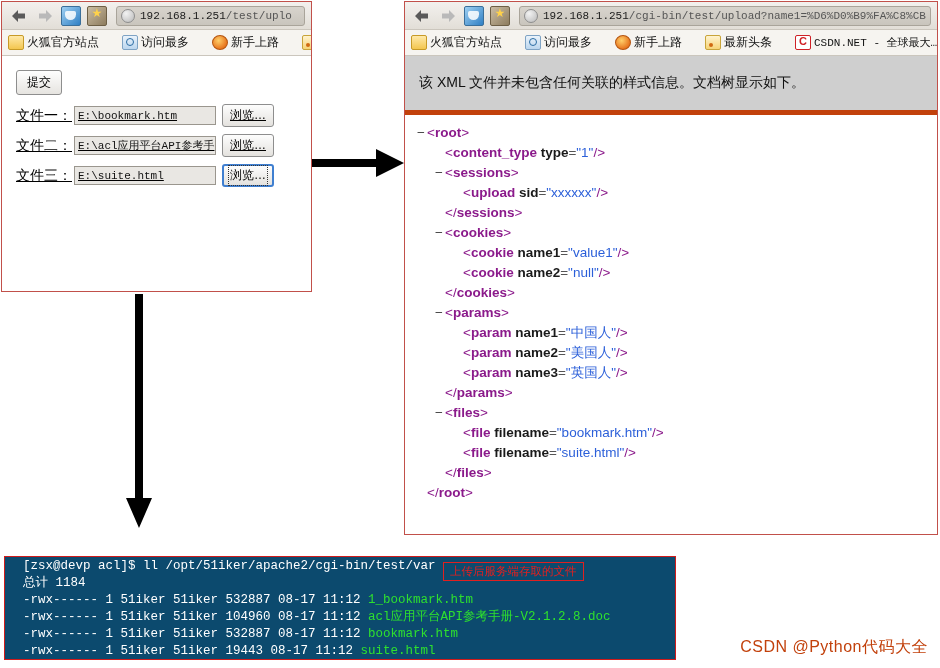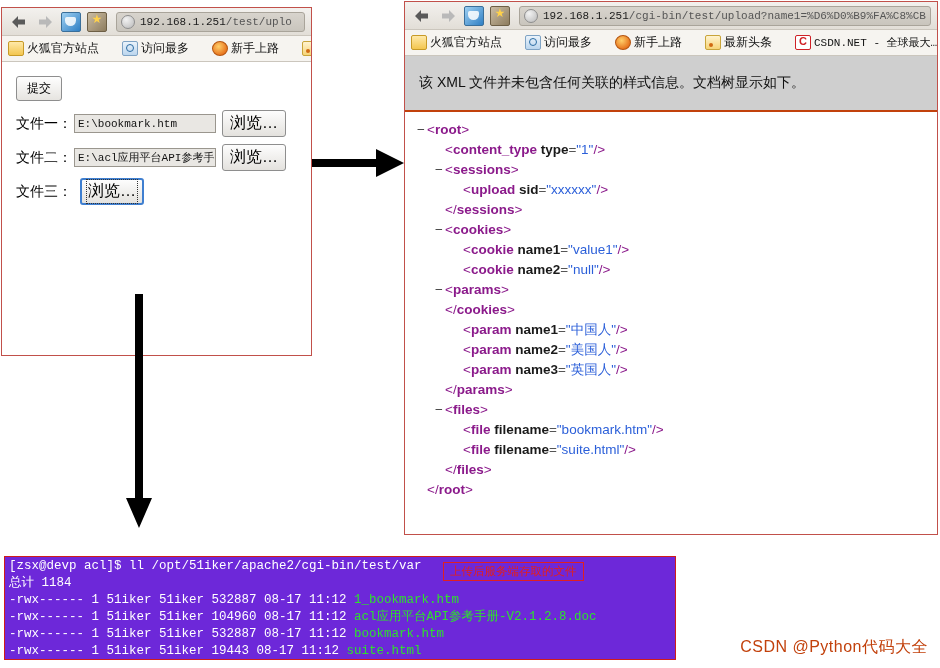--- a/index.html
+++ b/index.html
@@ -61,66 +61,66 @@
   .bmi-folder{background:linear-gradient(to bottom,#ffe9a8,#f3c64f);border:1px solid #c79a27;}
   .bmi-search{background:linear-gradient(to bottom,#eaf3fb,#bcd6ee);border:1px solid #7fa3c4;}
   .bmi-search:after{content:"";position:absolute;left:3px;top:2px;width:6px;height:6px;border:1.5px solid #2b6ca3;border-radius:50%;}
   .bmi-fox{background:radial-gradient(circle at 40% 35%,#ffcf6a,#e8761f 70%);border-radius:50%;border:1px solid #b4540f;}
   .bmi-rss{background:linear-gradient(to bottom,#fff3cf,#f6d477);border:1px solid #c8a43a;}
   .bmi-rss:after{content:"";position:absolute;left:3px;bottom:2px;width:4px;height:4px;background:#d06a12;border-radius:50%;}
   .bmi-csdn{background:#ffffff;border:1px solid #cf2026;color:#cf2026;font-weight:bold;font-size:11px;
     line-height:11px;text-align:center;}
   .bmi-dash{border:1px dashed #9a9a9a;background:#fbfbfb;}
   
-  #left-browser{left:1px;top:1px;width:311px;height:349px;margin-top:6px;}
+  #left-browser{left:1px;top:1px;width:311px;height:291px;}
   .form-area{padding:14px 10px 0 14px;background:#fff;height:100%;box-sizing:border-box;}
   .submit-btn{
     font-family:"Liberation Sans","DejaVu Sans",sans-serif;font-size:12px;color:#000;
     background:linear-gradient(to bottom,#fefefe,#e6e4e0);
     border:1px solid #8e8e8e;border-radius:3px;padding:3px 10px;margin-bottom:9px;display:inline-block;
   }
-  .file-row{display:flex;align-items:center;margin-bottom:7px;}
+  .file-row{display:flex;align-items:center;margin-bottom:7px;text-decoration:underline;}
   .file-label{font-size:14px;color:#000;white-space:nowrap;margin-right:2px;}
   .file-input{
     width:142px;height:19px;background:#e9e7e3;border:1px solid #9a968e;
     font-family:"Liberation Mono","DejaVu Sans Mono",monospace;font-size:11px;color:#111;
     padding:0 3px;box-sizing:border-box;display:flex;align-items:center;overflow:hidden;white-space:nowrap;
   }
   .browse-btn{
-    margin-left:6px;font-size:16px;color:#000;white-space:nowrap;
+    margin-left:6px;font-size:12px;color:#000;white-space:nowrap;
     background:linear-gradient(to bottom,#fdfdfd,#e4e2de);
     border:1px solid #8e8e8e;border-radius:3px;padding:2px 7px;box-sizing:border-box;
   }
   .browse-btn.focused{border:2px solid #3f7fd0;padding:1px 6px;}
   .browse-btn.focused span{outline:1px dotted #333;outline-offset:1px;display:inline-block;}
   
   #right-browser{left:404px;top:1px;width:534px;height:534px;}
   .xml-notice{
-    background:#cfcfcf;border-bottom:2px solid #c2410c;
+    background:#cfcfcf;border-bottom:5px solid #c2410c;
     padding:18px 14px;font-size:14px;color:#111;box-sizing:border-box;
   }
   .xml-tree{
     padding:8px 10px 6px 6px;font-size:13.5px;line-height:20px;color:#111;
     font-family:"Liberation Sans","DejaVu Sans",sans-serif;
   }
   .xl{white-space:nowrap;display:block;}
   .twisty{color:#444;display:inline-block;width:10px;}
   .tag{color:#8b1a8b;font-weight:bold;}
   .punct{color:#8b1a8b;}
   .attr{color:#1a1a1a;font-weight:bold;}
   .eq{color:#555;}
   .val{color:#2b5fd9;}
   
   .arrow-wrap{position:absolute;}
   
   #terminal{
     position:absolute;left:4px;top:556px;width:672px;height:104px;
-    background:#6d28d9;border:1px solid #d01b1b;box-sizing:border-box;
+    background:#0c4a6e;border:1px solid #d01b1b;box-sizing:border-box;
     font-family:"Liberation Mono","DejaVu Sans Mono",monospace;
-    font-size:12.5px;line-height:17px;color:#ffffff;padding:1px 0 0 4px;overflow:hidden;
+    font-size:12.5px;line-height:17px;color:#ffffff;padding:1px 0 0 18px;overflow:hidden;
   }
   .tline{white-space:nowrap;display:block;}
   .tfile{color:#2ee02e;}
   .annot{
     position:absolute;left:443px;top:562px;
     border:1px solid #e02020;color:#e02020;font-size:11.5px;
     padding:1px 6px;background:transparent;white-space:nowrap;
   }
   .watermark{
     position:absolute;right:12px;bottom:10px;color:#c2410c;font-size:16px;
@@ -183,20 +183,21 @@
     </div>
 
     <div class="file-row">
       <span class="file-label">文件二：</span>
       <div class="file-input">E:\acl应用平台API参考手</div>
       <div class="browse-btn"><span>浏览…</span></div>
     </div>
 
     <div class="file-row">
       <span class="file-label">文件三：</span>
+      <div class="file-input">E:\suite.html</div>
       <div class="browse-btn focused"><span>浏览…</span></div>
     </div>
   </div>
 </div>
 
 <div class="browser" id="right-browser">
   <div class="navbar">
     <div class="navbtn">
       <svg class="arrow-svg" width="16" height="14" viewBox="0 0 16 14">
         <path d="M7 1 L1 7 L7 13 L7 9.5 L14 9.5 L14 4.5 L7 4.5 Z" fill="#5a5a5a"></path>
@@ -250,22 +251,22 @@
 
   <div class="xml-tree" id="xml-tree">
       <span class="xl" style="padding-left: 6px;"><span class="twisty">−</span><span class="punct">&lt;</span><span class="tag">root</span><span class="punct">&gt;</span></span>
       <span class="xl" style="padding-left: 24px;"><span class="twisty"></span><span class="punct">&lt;</span><span class="tag">content_type </span><span class="attr">type</span><span class="eq">=</span><span class="val">"1"</span><span class="punct">/&gt;</span></span>
       <span class="xl" style="padding-left: 24px;"><span class="twisty">−</span><span class="punct">&lt;</span><span class="tag">sessions</span><span class="punct">&gt;</span></span>
       <span class="xl" style="padding-left: 42px;"><span class="twisty"></span><span class="punct">&lt;</span><span class="tag">upload </span><span class="attr">sid</span><span class="eq">=</span><span class="val">"xxxxxx"</span><span class="punct">/&gt;</span></span>
       <span class="xl" style="padding-left: 24px;"><span class="twisty"></span><span class="punct">&lt;/</span><span class="tag">sessions</span><span class="punct">&gt;</span></span>
       <span class="xl" style="padding-left: 24px;"><span class="twisty">−</span><span class="punct">&lt;</span><span class="tag">cookies</span><span class="punct">&gt;</span></span>
       <span class="xl" style="padding-left: 42px;"><span class="twisty"></span><span class="punct">&lt;</span><span class="tag">cookie </span><span class="attr">name1</span><span class="eq">=</span><span class="val">"value1"</span><span class="punct">/&gt;</span></span>
       <span class="xl" style="padding-left: 42px;"><span class="twisty"></span><span class="punct">&lt;</span><span class="tag">cookie </span><span class="attr">name2</span><span class="eq">=</span><span class="val">"null"</span><span class="punct">/&gt;</span></span>
+      <span class="xl" style="padding-left: 24px;"><span class="twisty"></span><span class="punct">&lt;/</span><span class="tag">cookies</span><span class="punct">&gt;</span></span>
       <span class="xl" style="padding-left: 24px;"><span class="twisty">−</span><span class="punct">&lt;</span><span class="tag">params</span><span class="punct">&gt;</span></span>
-      <span class="xl" style="padding-left: 24px;"><span class="twisty"></span><span class="punct">&lt;/</span><span class="tag">cookies</span><span class="punct">&gt;</span></span>
       <span class="xl" style="padding-left: 42px;"><span class="twisty"></span><span class="punct">&lt;</span><span class="tag">param </span><span class="attr">name1</span><span class="eq">=</span><span class="val">"中国人"</span><span class="punct">/&gt;</span></span>
       <span class="xl" style="padding-left: 42px;"><span class="twisty"></span><span class="punct">&lt;</span><span class="tag">param </span><span class="attr">name2</span><span class="eq">=</span><span class="val">"美国人"</span><span class="punct">/&gt;</span></span>
       <span class="xl" style="padding-left: 42px;"><span class="twisty"></span><span class="punct">&lt;</span><span class="tag">param </span><span class="attr">name3</span><span class="eq">=</span><span class="val">"英国人"</span><span class="punct">/&gt;</span></span>
       <span class="xl" style="padding-left: 24px;"><span class="twisty"></span><span class="punct">&lt;/</span><span class="tag">params</span><span class="punct">&gt;</span></span>
       <span class="xl" style="padding-left: 24px;"><span class="twisty">−</span><span class="punct">&lt;</span><span class="tag">files</span><span class="punct">&gt;</span></span>
       <span class="xl" style="padding-left: 42px;"><span class="twisty"></span><span class="punct">&lt;</span><span class="tag">file </span><span class="attr">filename</span><span class="eq">=</span><span class="val">"bookmark.htm"</span><span class="punct">/&gt;</span></span>
       <span class="xl" style="padding-left: 42px;"><span class="twisty"></span><span class="punct">&lt;</span><span class="tag">file </span><span class="attr">filename</span><span class="eq">=</span><span class="val">"suite.html"</span><span class="punct">/&gt;</span></span>
       <span class="xl" style="padding-left: 24px;"><span class="twisty"></span><span class="punct">&lt;/</span><span class="tag">files</span><span class="punct">&gt;</span></span>
       <span class="xl" style="padding-left: 6px;"><span class="twisty"></span><span class="punct">&lt;/</span><span class="tag">root</span><span class="punct">&gt;</span></span>
     </div>

